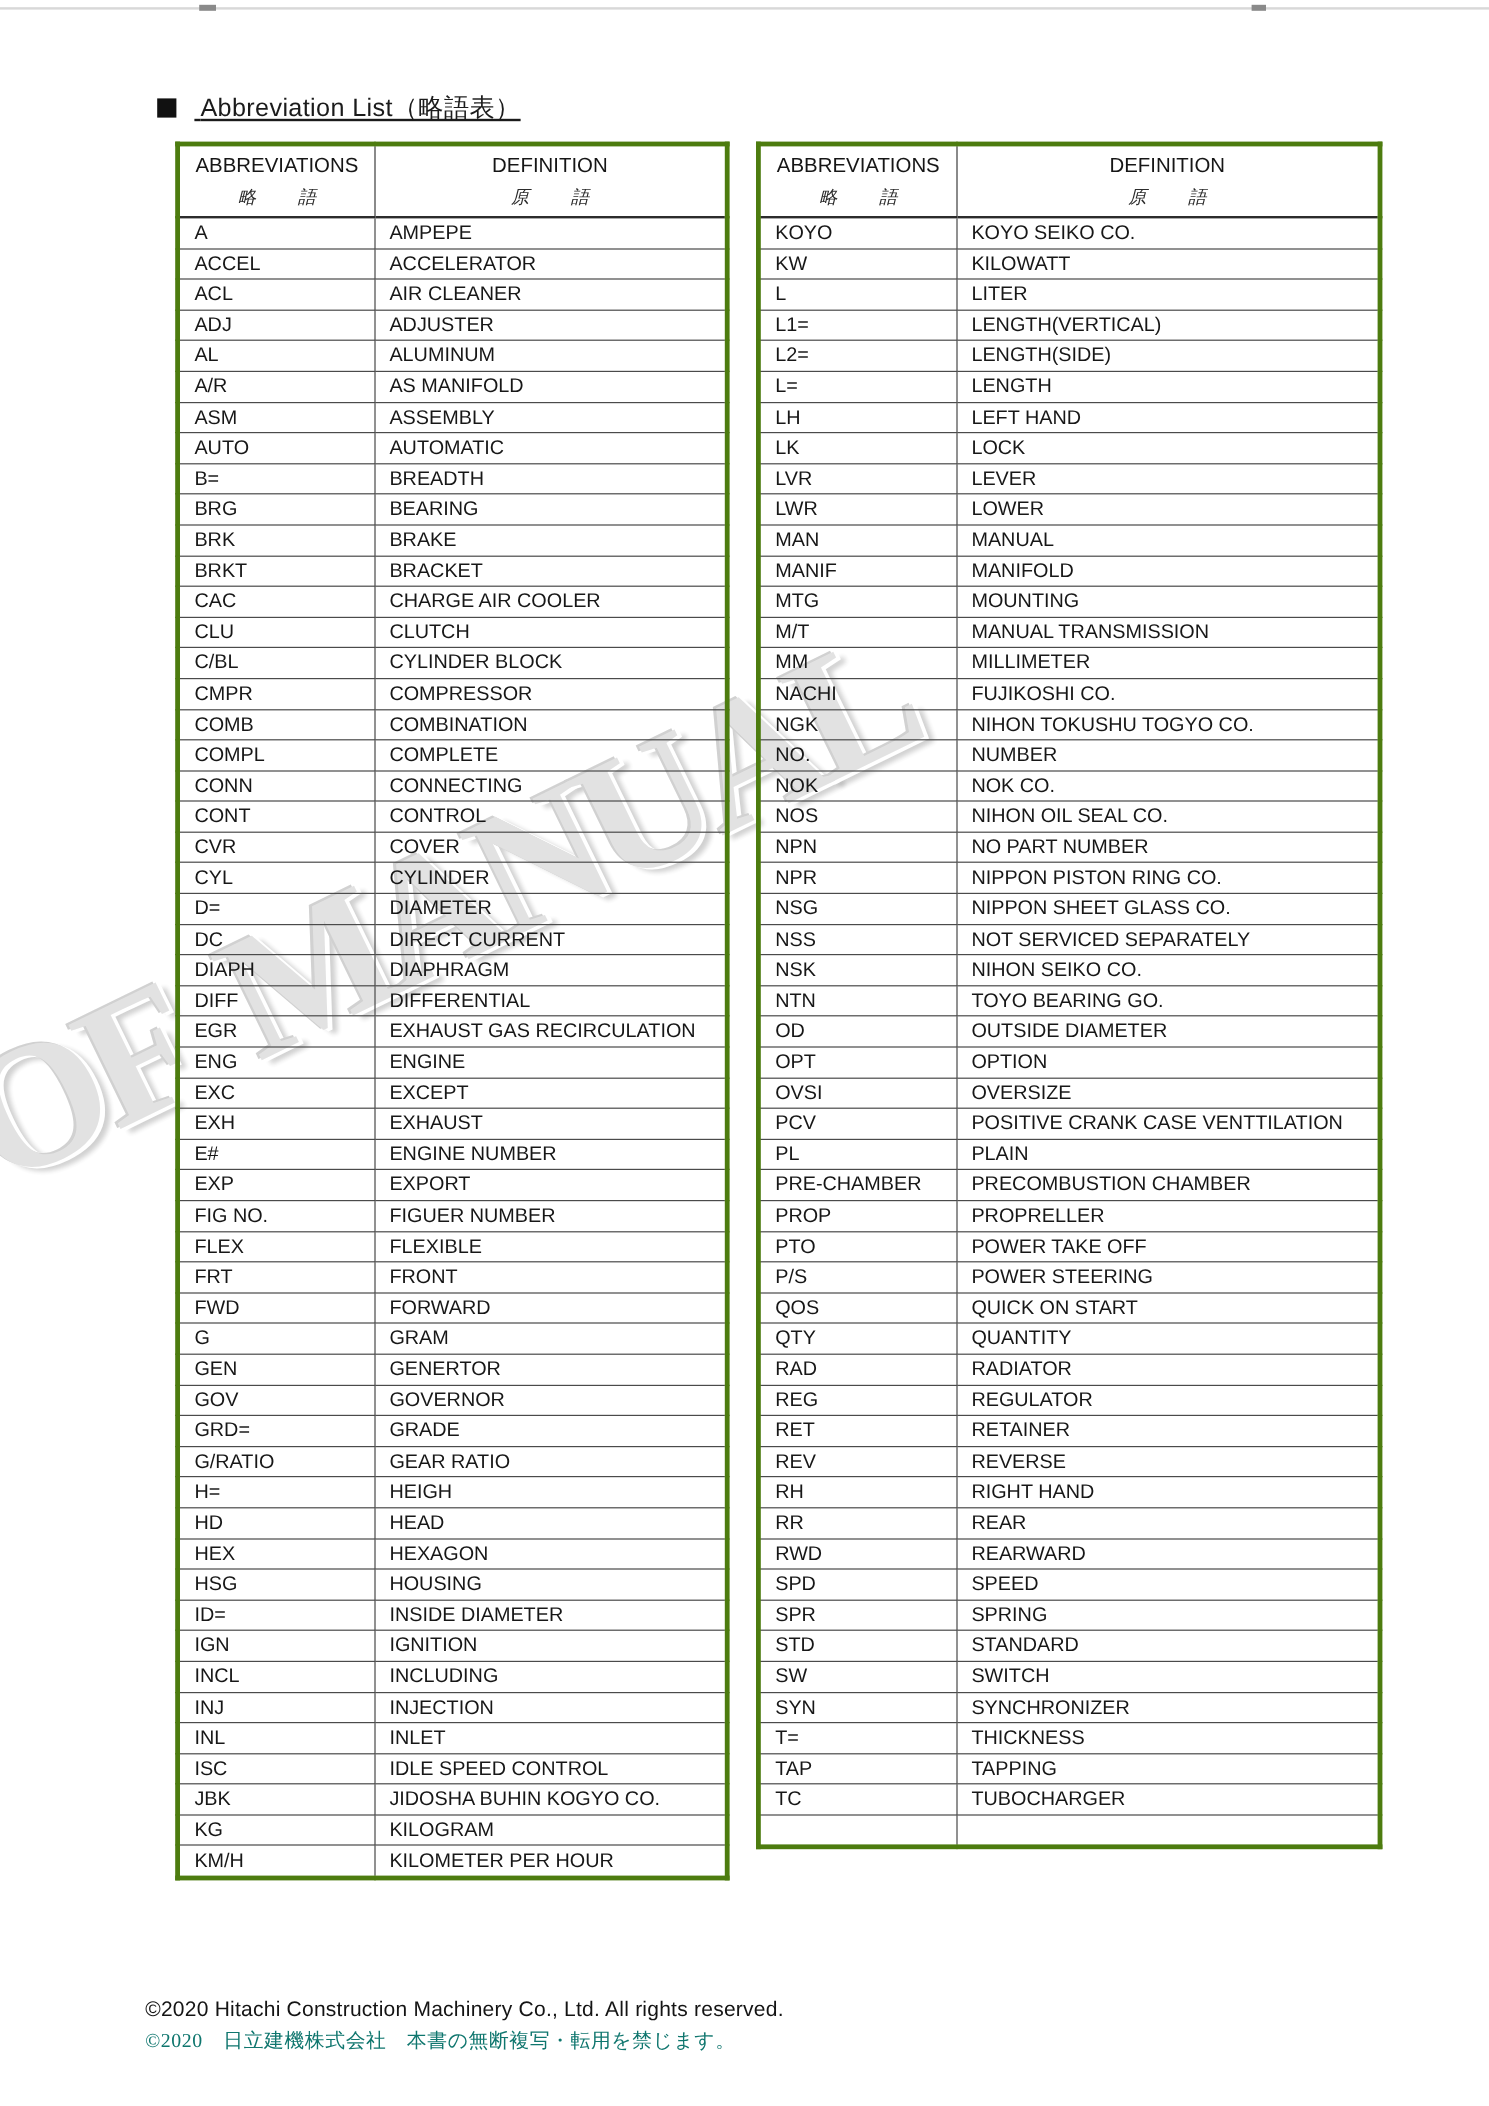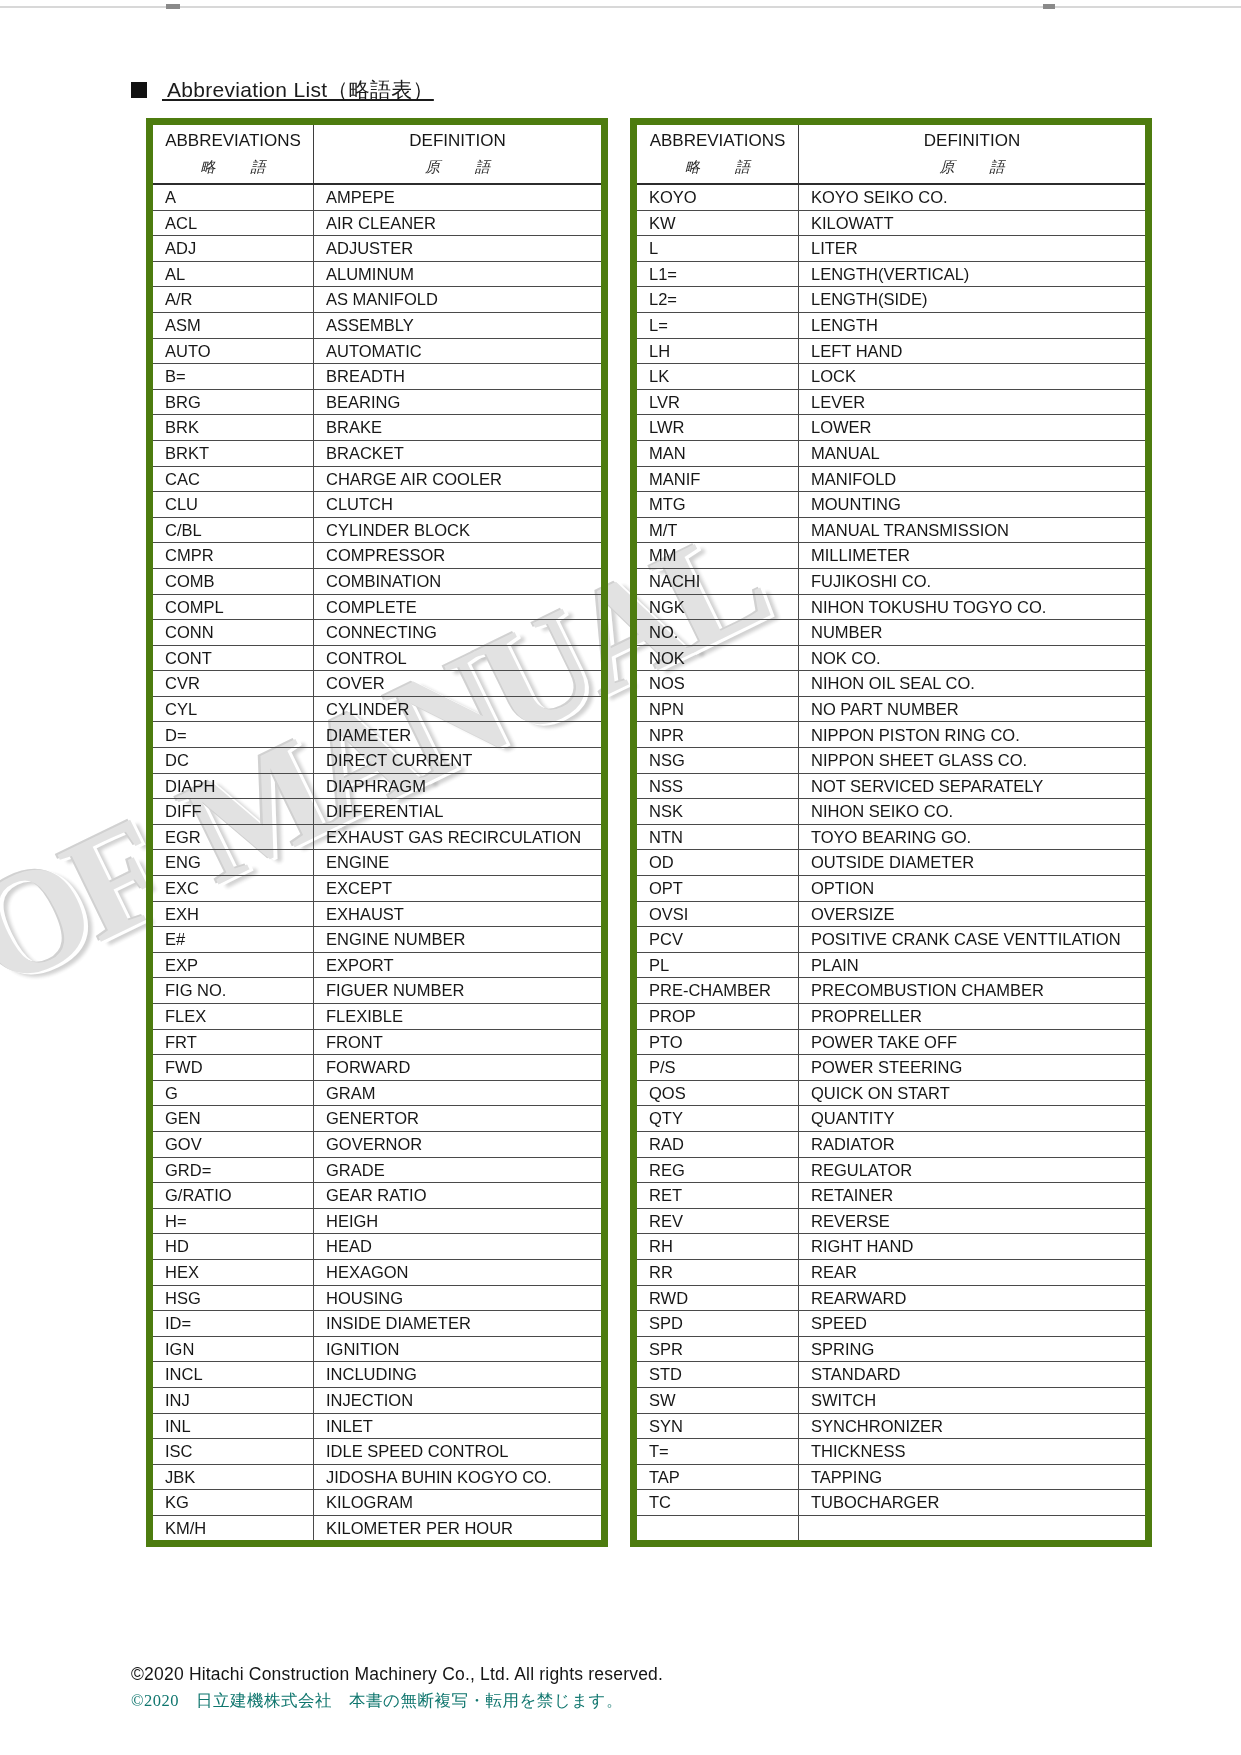--- a/index.html
+++ b/index.html
@@ -24,36 +24,36 @@
     text-shadow:-2px -2px 0 #c9c9c9, 3px 3px 0 #ffffff, 6px 7px 4px rgba(0,0,0,0.22);
     opacity:.85;
   }
 
   table.abbr-table{
     position:absolute;top:118px;border-collapse:collapse;table-layout:fixed;
     background:transparent;z-index:2;
   }
   #left-table{left:146px;width:462px;}
   #right-table{left:630px;width:522px;}
-  table.abbr-table{border:7px solid #4d7c0f;}
+  table.abbr-table{border:4px solid #4d7c0f;}
   .abbr-table th{
     border:1px solid #3e3e3e;border-bottom:2px solid #2c2c2c;
     height:58px;vertical-align:middle;text-align:center;font-weight:normal;padding:0;
   }
   .hdr-en{display:block;font-size:17px;color:#161616;}
   .hdr-ja{display:block;margin-top:7px;font-size:15px;color:#2b2b2b;
           font-family:"Liberation Serif","DejaVu Serif",serif;letter-spacing:10px;text-indent:10px;font-style:italic;}
   .abbr-table td{
     border:1px solid #4a4a4a;height:24.6px;font-size:16.5px;line-height:1;
     padding:0 4px 0 12px;vertical-align:middle;white-space:nowrap;overflow:hidden;color:#171717;
   }
   #left-table col.c-abbr{width:164px;}
   #right-table col.c-abbr{width:165px;}
 
-  .footer{position:absolute;left:131px;top:1664px;z-index:3;}
+  .footer{position:absolute;left:121px;top:1664px;z-index:3;}
   .footer-en{font-size:17.5px;color:#141414;letter-spacing:.2px;}
   .footer-ja{margin-top:5px;font-size:16.5px;color:#0f766e;
              font-family:"Liberation Serif","DejaVu Serif",serif;letter-spacing:.5px;}
 </style>
 </head>
 <body>
 
 <div class="scan-topline"></div>
 <div class="scan-dash d1"></div>
 <div class="scan-dash d2"></div>
@@ -81,20 +81,24 @@
         <span class="hdr-ja">原　語</span>
       </th>
     </tr>
   </thead>
   <tbody>
       <tr>
         <td>A</td>
         <td>AMPEPE</td>
       </tr>
       <tr>
+        <td>ACCEL</td>
+        <td>ACCELERATOR</td>
+      </tr>
+      <tr>
         <td>ACL</td>
         <td>AIR CLEANER</td>
       </tr>
       <tr>
         <td>ADJ</td>
         <td>ADJUSTER</td>
       </tr>
       <tr>
         <td>AL</td>
         <td>ALUMINUM</td>

